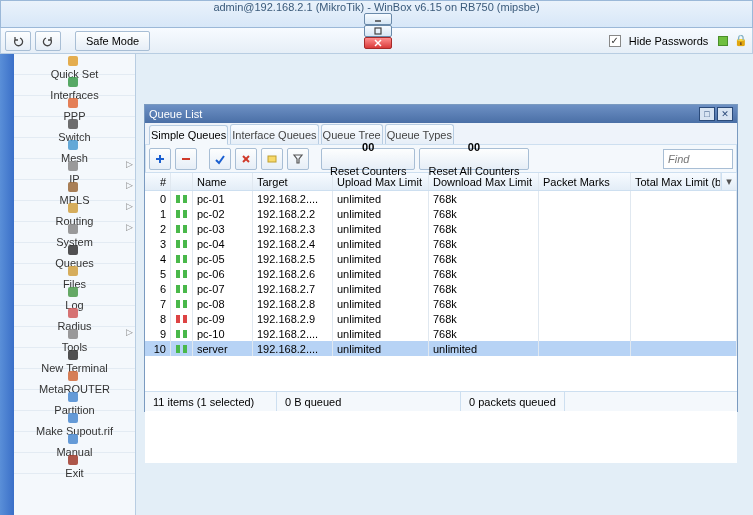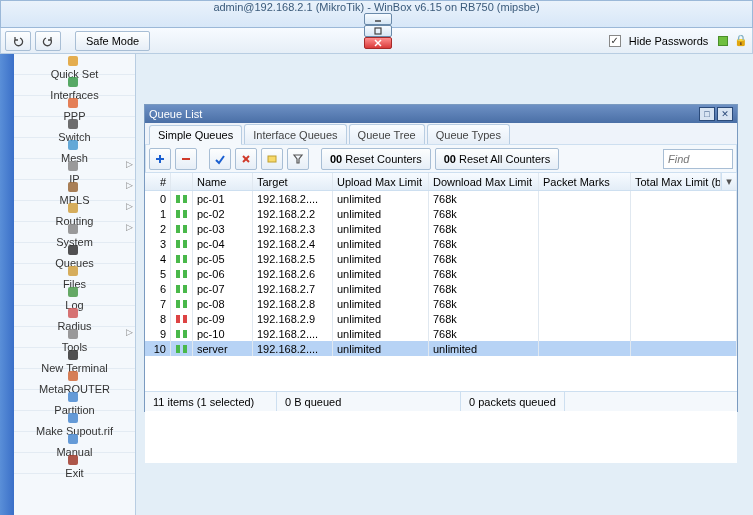--- a/index.html
+++ b/index.html
@@ -35,27 +35,27 @@
 .content { position: absolute; left: 136px; top: 54px; right: 0; bottom: 0; background: #e3eef7; }
 
 
 .innerwin { position: absolute; left: 8px; top: 50px; width: 594px; height: 308px; border: 1px solid #7a9ac0; background: #f4f8fc; box-shadow: 0 0 0 1px #cddff0 inset; }
 .innerwin .iw-title { height: 18px; background: linear-gradient(#6d90c4,#4a6fa6); color: #fff; display: flex; align-items: center; padding: 0 4px; font-size: 11px; }
 .iw-title .spacer { flex: 1; }
 .iw-title .wbtn { width: 16px; height: 14px; border: 1px solid #2a4a7a; background: #d8e4f2; margin-left: 2px; display: inline-flex; align-items: center; justify-content: center; color: #2a4a7a; font-size: 9px; }
 
 
 .tabs { height: 22px; display: flex; align-items: flex-end; padding: 2px 4px 0 4px; gap: 2px; background: #eef3fa; border-bottom: 1px solid #cddff0; }
-.tab { height: 20px; padding: 0 8px; border: 1px solid #b8cde2; border-bottom: none; background: linear-gradient(#f9fcff,#e6eef7); display: flex; align-items: center; border-radius: 3px 3px 0 0; color: #444; }
+.tab { height: 20px; padding: 0 1px; border: 1px solid #b8cde2; border-bottom: none; background: linear-gradient(#f9fcff,#e6eef7); display: flex; align-items: center; border-radius: 3px 3px 0 0; color: #444; }
 .tab.active { background: #f4f8fc; border-bottom: 1px solid #f4f8fc; margin-bottom: -1px; color: #000; }
 
 
 .inner-toolbar { height: 28px; display: flex; align-items: center; padding: 0 4px; gap: 4px; border-bottom: 1px solid #cddff0; }
 .ibtn { width: 22px; height: 22px; border: 1px solid #a8bed5; background: linear-gradient(#fdfefe,#e6eef7); display: inline-flex; align-items: center; justify-content: center; border-radius: 2px; }
-.ibtn.wide { width: auto; padding: 0 8px; }
+.ibtn.wide { width: auto; padding: 0 8px; flex-direction: column; }
 .find { margin-left: auto; width: 70px; height: 20px; border: 1px solid #a8bed5; background: #fff; color: #999; font-style: italic; padding: 0 4px; }
 
 
 .tablewrap { height: 290px; overflow: hidden; background: #fff; }
 .theader { display: flex; height: 18px; background: linear-gradient(#f7fbff,#e3edf7); border-bottom: 1px solid #cddff0; }
 .theader div, .trow div { border-right: 1px solid #e0e8f0; padding: 0 4px; display: flex; align-items: center; overflow: hidden; white-space: nowrap; }
 .trow { display: flex; height: 15px; font-size: 11px; }
 .trow.selected { background: #b7d3f5; }
 .col-n { width: 26px; justify-content: flex-end; }
 .col-ic { width: 22px; justify-content: center; padding: 0; position: relative; }

